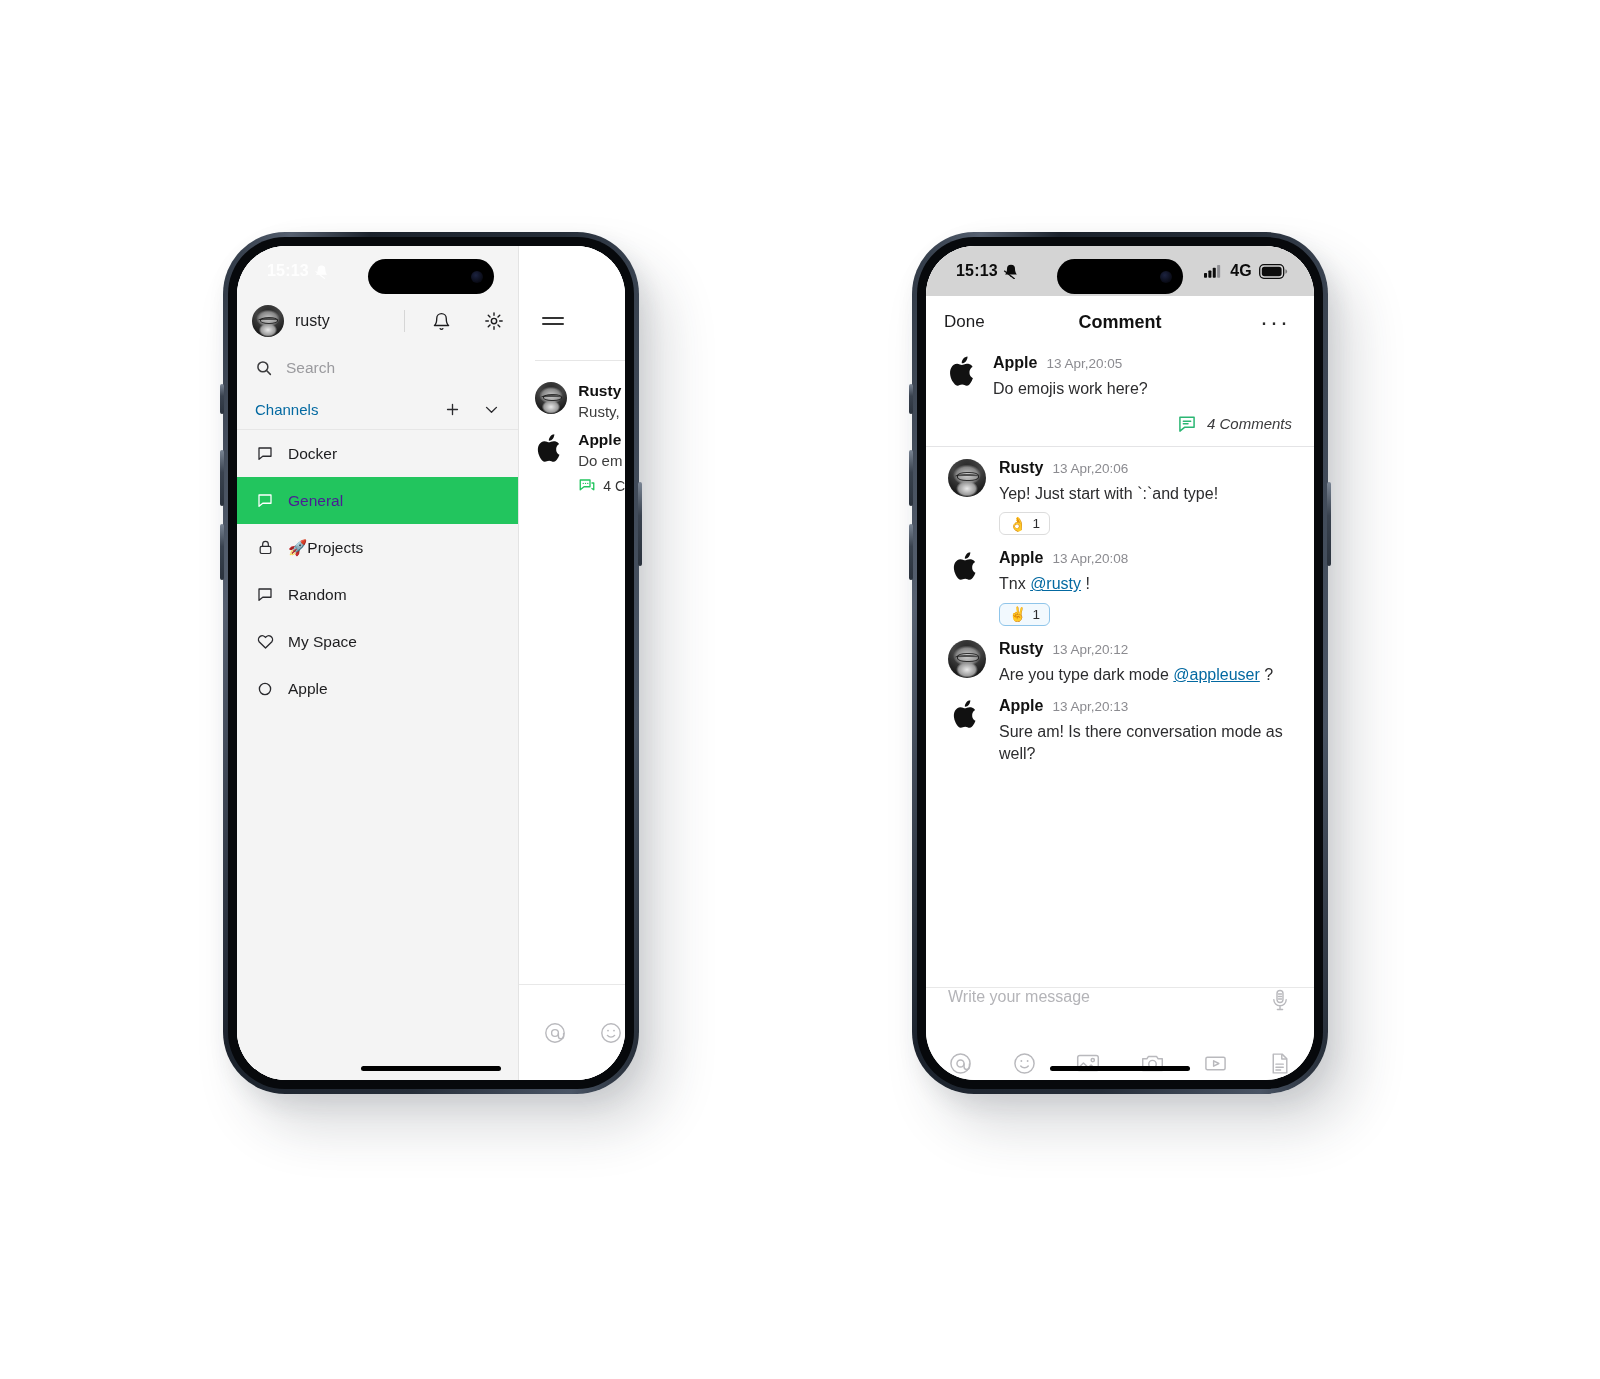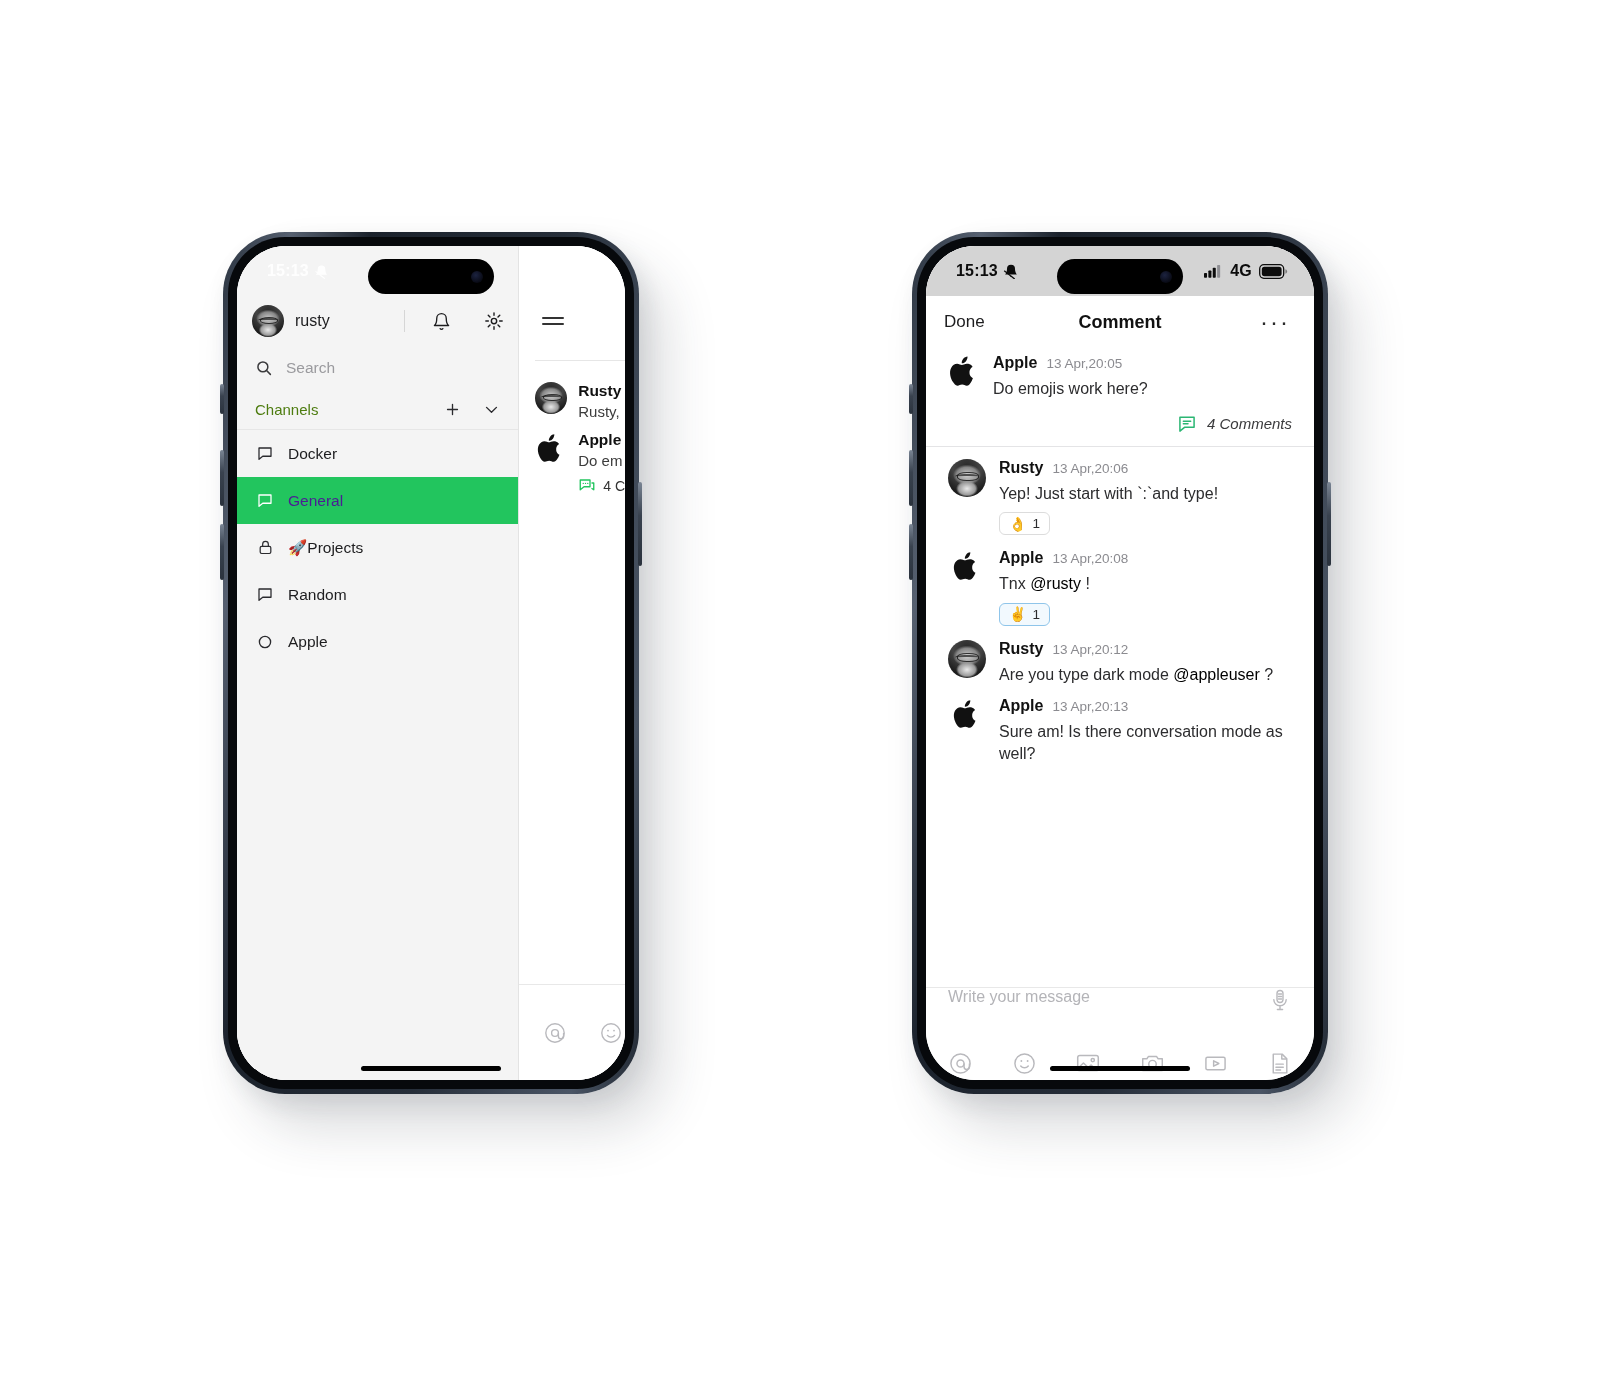--- a/index.html
+++ b/index.html
@@ -118,21 +118,21 @@
   .lp-divider-v { width:1px; height:22px; background:#d6d6d6; margin-right:16px; }
   .icon-btn { display:flex; align-items:center; justify-content:center; cursor:pointer; }
   .lp-bell { margin-right:22px; }
 
   .lp-search {
     height:44px; display:flex; align-items:center; gap:13px;
     padding: 0 18px; color:#9a9a9e; font-size:15.5px;
   }
   .lp-sec {
     height:40px; display:flex; align-items:center;
-    padding:0 18px 0 18px; font-size:15px; color:#4d7c0f;
+    padding:0 18px 0 18px; font-size:15px; color:#0369a1;
     border-bottom:1px solid #e6e6e6;
   }
   .lp-sec .sec-title { flex:1; }
   .lp-sec .sec-act { display:flex; align-items:center; gap:22px; }
 
   .lp-item {
     height:47px; display:flex; align-items:center; gap:13px;
     padding: 0 18px; font-size:15.5px; color:#1d1d1f;
     cursor:pointer;
   }
@@ -174,21 +174,21 @@
   .rp-time { font-size:13.5px; color:#8b8b90; }
   .rp-text { font-size:16px; color:#2c2c2e; margin-top:6px; line-height:1.35; }
   .rp-commentsrow { display:flex; align-items:center; justify-content:flex-end; gap:10px; margin:14px 0 12px 0;font-style:italic; }
   .rp-commentsrow .lbl { font-size:15px; color:#3a3a3c; }
   .rp-sep { height:1px; background:#e4e4e6; }
 
   .rp-thread { flex:1; overflow:hidden; padding: 12px 22px 0 22px; }
   .rp-msg { display:flex; gap:13px; margin-bottom:5px; }
   .rp-msg .av { flex:0 0 auto; }
   .rp-msg .cont { flex:1; min-width:0; }
-  .rp-mention { color:#000000; }
+  .rp-mention { color:#0369a1;text-decoration:underline; }
   .reactions { display:flex; gap:7px; margin:8px 0 9px 0; }
   .rxn {
     display:inline-flex; align-items:center; gap:6px;
     border:1px solid #dcdcdc; background:#fff;
     border-radius:6px; padding:3px 9px; font-size:13.5px; color:#2c2c2e;
     cursor:pointer;
   }
   .rxn.sel { border-color:#8fc5ea; background:#f2f9fe; }
   .rxn .em { font-size:14px; line-height:1; }
 
@@ -290,20 +290,28 @@
             <div class="lp-item">
               <span class="ic">
                 <svg width="18" height="18" viewBox="0 0 24 24" fill="none" stroke="#2a2a2e" stroke-width="1.7" stroke-linejoin="round">
                     <path d="M4 4h16v11H9l-5 4z"></path>
                   </svg>
               </span>
               <span>Random</span>
             </div>
 
 
+            <div class="lp-item">
+              <span class="ic">
+                <svg width="19" height="19" viewBox="0 0 24 24" fill="none" stroke="#2a2a2e" stroke-width="1.7" stroke-linejoin="round">
+                  <path d="M12 20.3 3.9 12.2A4.8 4.8 0 0 1 12 6.9a4.8 4.8 0 0 1 8.1 5.3z"></path>
+                </svg>
+              </span>
+              <span>My Space</span>
+            </div>
             <div class="lp-item">
               <span class="ic">
                 <svg width="16" height="16" viewBox="0 0 24 24" fill="none" stroke="#2a2a2e" stroke-width="2">
                     <circle cx="12" cy="12" r="8.4"></circle>
                   </svg>
               </span>
               <span>Apple</span>
             </div>
           </div>
 

